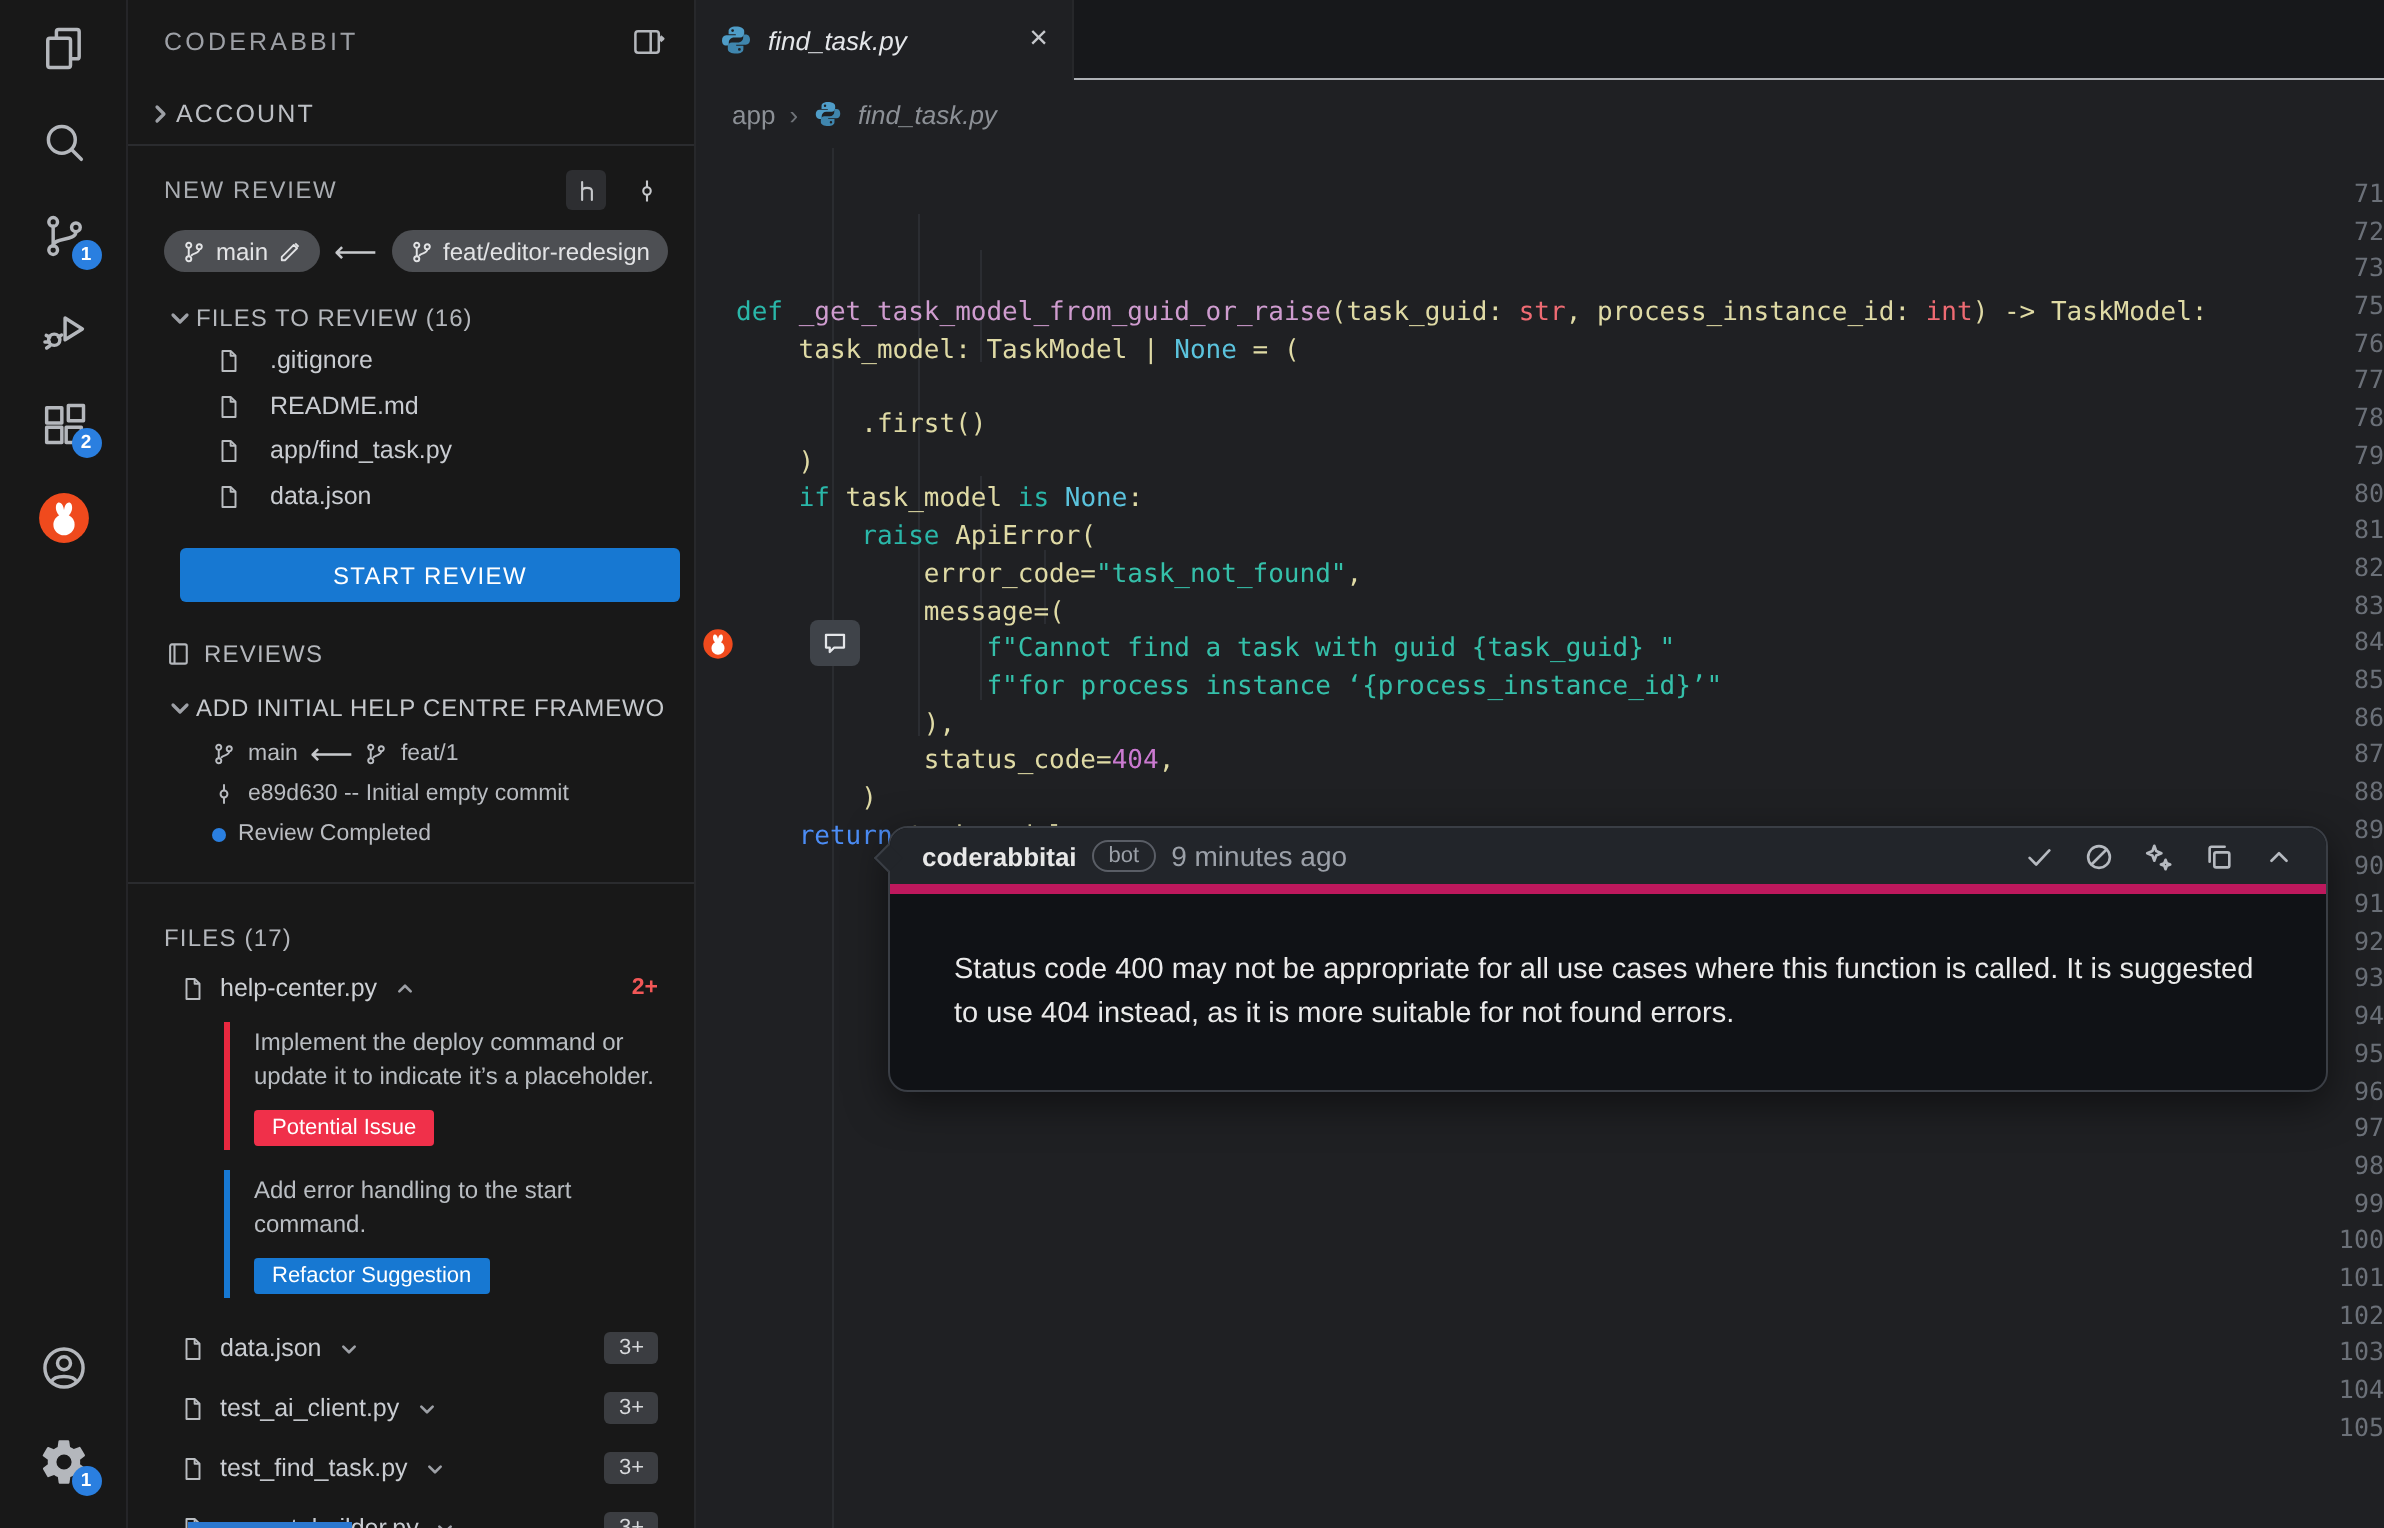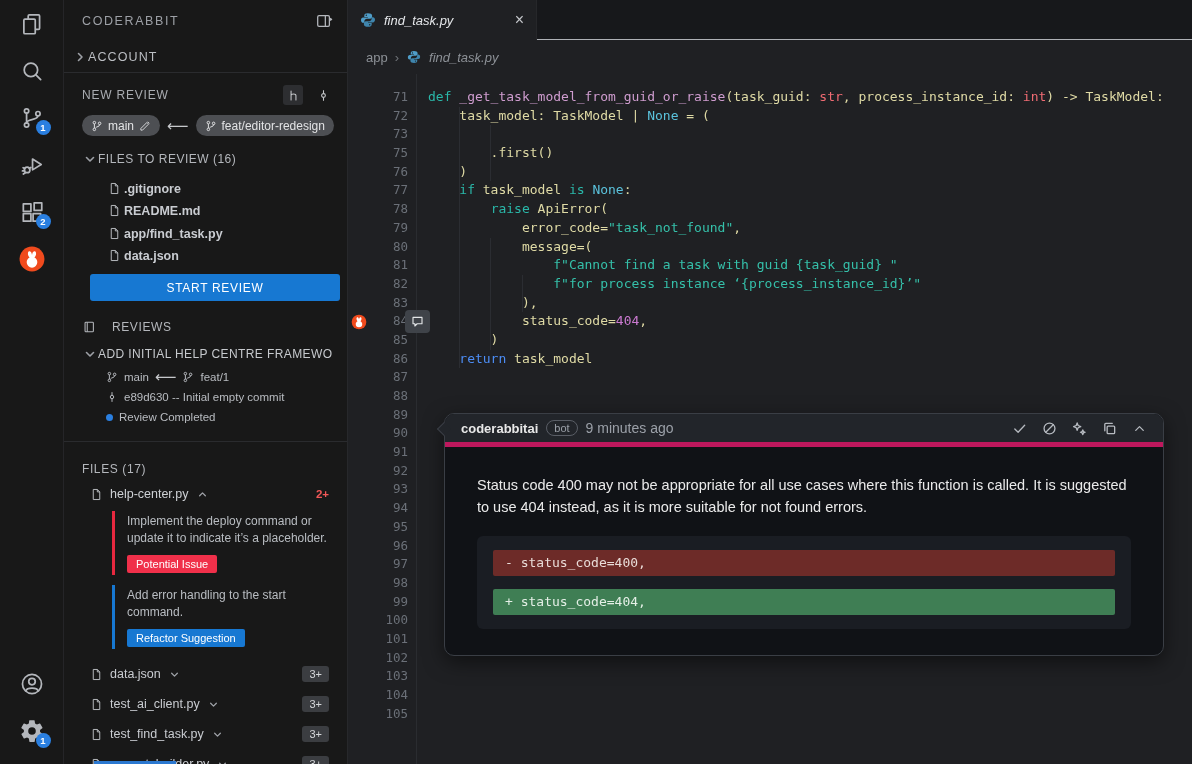--- a/index.html
+++ b/index.html
@@ -33,25 +33,25 @@
   .nr-head { display:flex; align-items:center; height:20px; margin-bottom:10px; }
   .nr-title { flex:1; font-size:12px; letter-spacing:.8px; color:#a9acb1; }
   .nr-actions { display:flex; gap:10px; align-items:center; }
   .nr-action { width:20px; height:20px; display:flex; align-items:center; justify-content:center; border-radius:3px; cursor:pointer; }
   .nr-action.boxed { background:#2d2e31; }
   .pills-row { display:flex; align-items:center; gap:7px; height:21px; margin-bottom:13px; }
   .pill { display:inline-flex; align-items:center; gap:5px; background:#4d4f53; border-radius:11px; height:21px; padding:0 9px; font-size:12px; color:#e2e3e5; cursor:pointer; white-space:nowrap; }
   .pill svg, .row-ic { width:12px; height:12px; flex:0 0 12px; }
   .arrow-left { color:#c6c8cb; font-size:15px; }
   .ftr-head { display:flex; align-items:center; height:20px; margin-bottom:4px; color:#b4b7bc; font-size:12px; letter-spacing:.5px; cursor:pointer; }
-  .file-row { display:flex; align-items:flex-end; height:22.5px; padding-left:26px; gap:3px; font-size:12.5px; color:#c9ccd1; cursor:pointer;font-weight:bold; }
+  .file-row { display:flex; align-items:flex-start; height:22.5px; padding-left:26px; gap:14px; font-size:12.5px; color:#c9ccd1; cursor:pointer; }
   .doc-ic { width:13px; height:15px; flex:0 0 13px; }
   .start-btn { display:block; width:250px; margin:11px 0 0 8px; height:27px; background:#1778d2; border:none; border-radius:3px; color:#fff; font-size:12px; letter-spacing:.7px; font-family:"Liberation Sans",sans-serif; cursor:pointer; }
 
-  .rv-head { display:flex; align-items:center; gap:16px; height:20px; margin-top:16px; color:#b4b7bc; font-size:12px; letter-spacing:.6px; }
+  .rv-head { display:flex; align-items:center; gap:6px; height:20px; margin-top:16px; color:#b4b7bc; font-size:12px; letter-spacing:.6px; }
   .rv-item-title { display:flex; align-items:center; height:26px; margin-top:4px; font-size:12px; letter-spacing:.4px; color:#c6c9cd; cursor:pointer; white-space:nowrap; overflow:hidden; }
   .rv-sub { display:flex; align-items:center; gap:6px; height:20px; padding-left:24px; font-size:11.5px; color:#b9bcc1; }
   .dot { width:7px; height:7px; border-radius:50%; background:#2a7fe0; flex:0 0 7px; }
 
   .files-head { font-size:12px; letter-spacing:.6px; color:#b4b7bc; height:22px; display:flex; align-items:center; margin-top:12px; }
   .exp-file { display:flex; align-items:center; height:28px; gap:7px; padding-left:8px; font-size:12.5px; color:#ced1d5; cursor:pointer; }
   .exp-count { margin-left:auto; margin-right:4px; color:#f25757; font-size:11.5px; font-weight:bold; }
   .cmt-block { margin:3px 0 10px 30px; padding:2px 0 2px 12px; cursor:pointer; }
   .cmt-block.red { border-left:3px solid #e8283f; }
   .cmt-block.blue { border-left:3px solid #1778d2; }
@@ -72,21 +72,21 @@
   .tabbar-rest { flex:1; border-bottom:1px solid #aeb1b6; }
   .py-ic { width:16px; height:16px; flex:0 0 16px; }
   .breadcrumb { height:34px; display:flex; align-items:center; gap:7px; padding-left:18px; font-size:13px; color:#8c9096; background:#1f2023; }
   .bc-sep { color:#6f7378; }
   .bc-file { font-style:italic; }
   .bc-item { cursor:pointer; }
 
   .code-area { position:relative; flex:1; overflow:hidden; padding-top:14px; font-family:"DejaVu Sans Mono", monospace; }
   .gutter-sep { position:absolute; left:68px; top:0; bottom:0; width:1px; background:#2a2c30; }
   .iguide { position:absolute; width:1px; background:#2b2d32; }
-  .cline { position:relative; display:flex; height:18.7px; line-height:18.7px; }
+  .cline { position:relative; display:flex; height:18.7px; line-height:18.7px;flex-direction:column; }
   .ln { flex:0 0 60px; text-align:right; color:#6b7078; font-size:12.5px; }
   .ctext { padding-left:20px; white-space:pre; font-size:13px; color:var(--tok-id); }
   .tok-kw { color:var(--tok-kw); } .tok-fn { color:var(--tok-fn); } .tok-ty { color:var(--tok-ty); }
   .tok-str { color:var(--tok-str); } .tok-num { color:var(--tok-num); } .tok-id { color:var(--tok-id); }
   .tok-cy { color:var(--tok-cy); } .tok-ret { color:var(--tok-ret); }
   .gut-rabbit { position:absolute; left:3px; top:1.5px; width:16px; height:16px; cursor:pointer; }
   .gut-rabbit svg { width:16px; height:16px; display:block; }
   .bubble-box { position:absolute; left:57px; top:-2px; width:25px; height:23px; background:#3f4349; border-radius:4px; display:flex; align-items:center; justify-content:center; cursor:pointer; z-index:2; }
   .bubble-box svg { width:15px; height:15px; }
 
@@ -626,21 +626,17 @@
                   <path d="M3 10.5V3.5a1 1 0 0 1 1-1h7"></path>
                 </g>
               </svg>
             <svg viewBox="0 0 16 16">
                 <path class="cw-act" d="M4 10l4-4 4 4"></path>
               </svg>
           </span>
         </div>
         <div class="cw-body">
           <div class="cw-text">Status code 400 may not be appropriate for all use cases where this function is called. It is suggested to use 404 instead, as it is more suitable for not found errors.</div>
-          <div class="diffbox">
-            <div class="diffrow removed">- status_code=400,</div>
-            <div class="diffrow added">+ status_code=404,</div>
-          </div>
         </div>
       </div>
     </div>
   </div>
 </div>
 
 </body></html>

